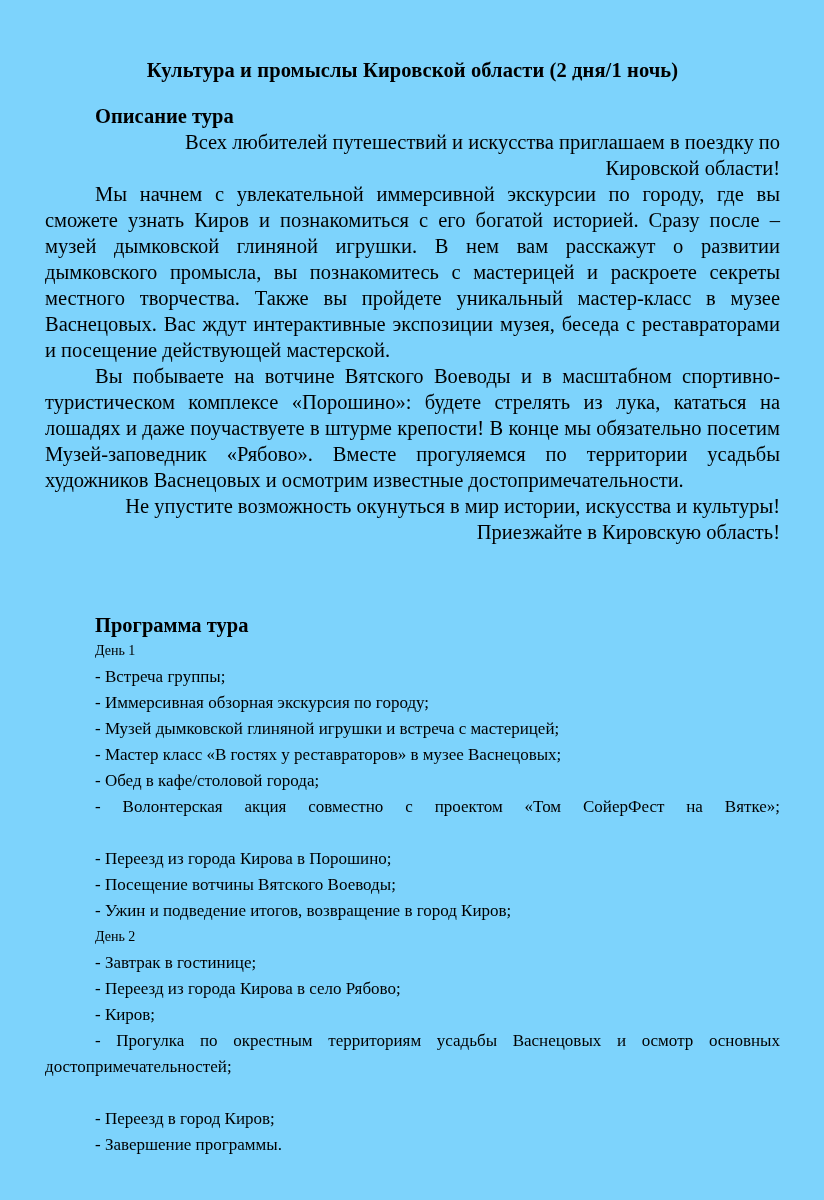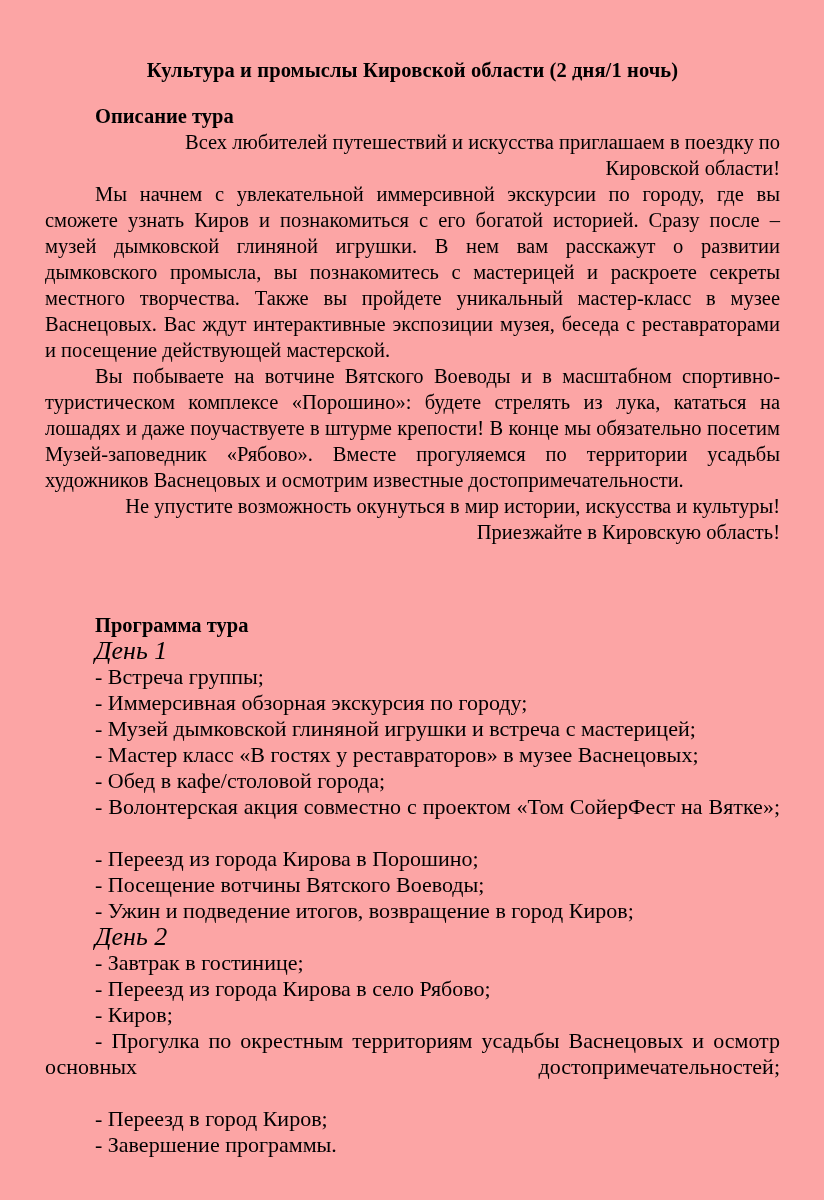--- a/index.html
+++ b/index.html
@@ -14,21 +14,21 @@
     font-family: "Liberation Serif", "DejaVu Serif", serif;
     color: #000000;
     -webkit-font-smoothing: antialiased;
   }
   .page {
     position: relative;
     width: 824px;
     height: 1200px;
     box-sizing: border-box;
     padding: 0;
-    background: #fca5a5;
+    background: #7dd3fc;
   }
   .content {
     position: absolute;
     left: 45px;
     top: 0;
     width: 735px;      
   }
 
   
   .doc-title {
@@ -46,22 +46,21 @@
     font-size: 20.5px;
     font-weight: bold;
     line-height: 26px;
     text-indent: 50px;
   }
   .heading-desc { margin-top: 20px; }
   .heading-prog { margin-top: 67px; }
 
   
   .day-label {
-    font-size: 26px;
-    font-style: italic;
+    font-size: 14px;
     line-height: 26px;
     text-indent: 50px;
   }
 
   
   p.para {
     margin: 0;
     font-size: 20.5px;
     line-height: 26px;
     text-indent: 50px;
@@ -74,21 +73,21 @@
     text-align: right;
   }
 
   
   ul.prog-list {
     margin: 0;
     padding: 0;
     list-style: none;
   }
   ul.prog-list li {
-    font-size: 22px;
+    font-size: 17px;
     line-height: 26px;
     text-indent: 50px;
     text-align: left;
     white-space: nowrap;
   }
   
   ul.prog-list li.justified {
     text-align: justify;
     text-justify: inter-word;
     white-space: normal;

